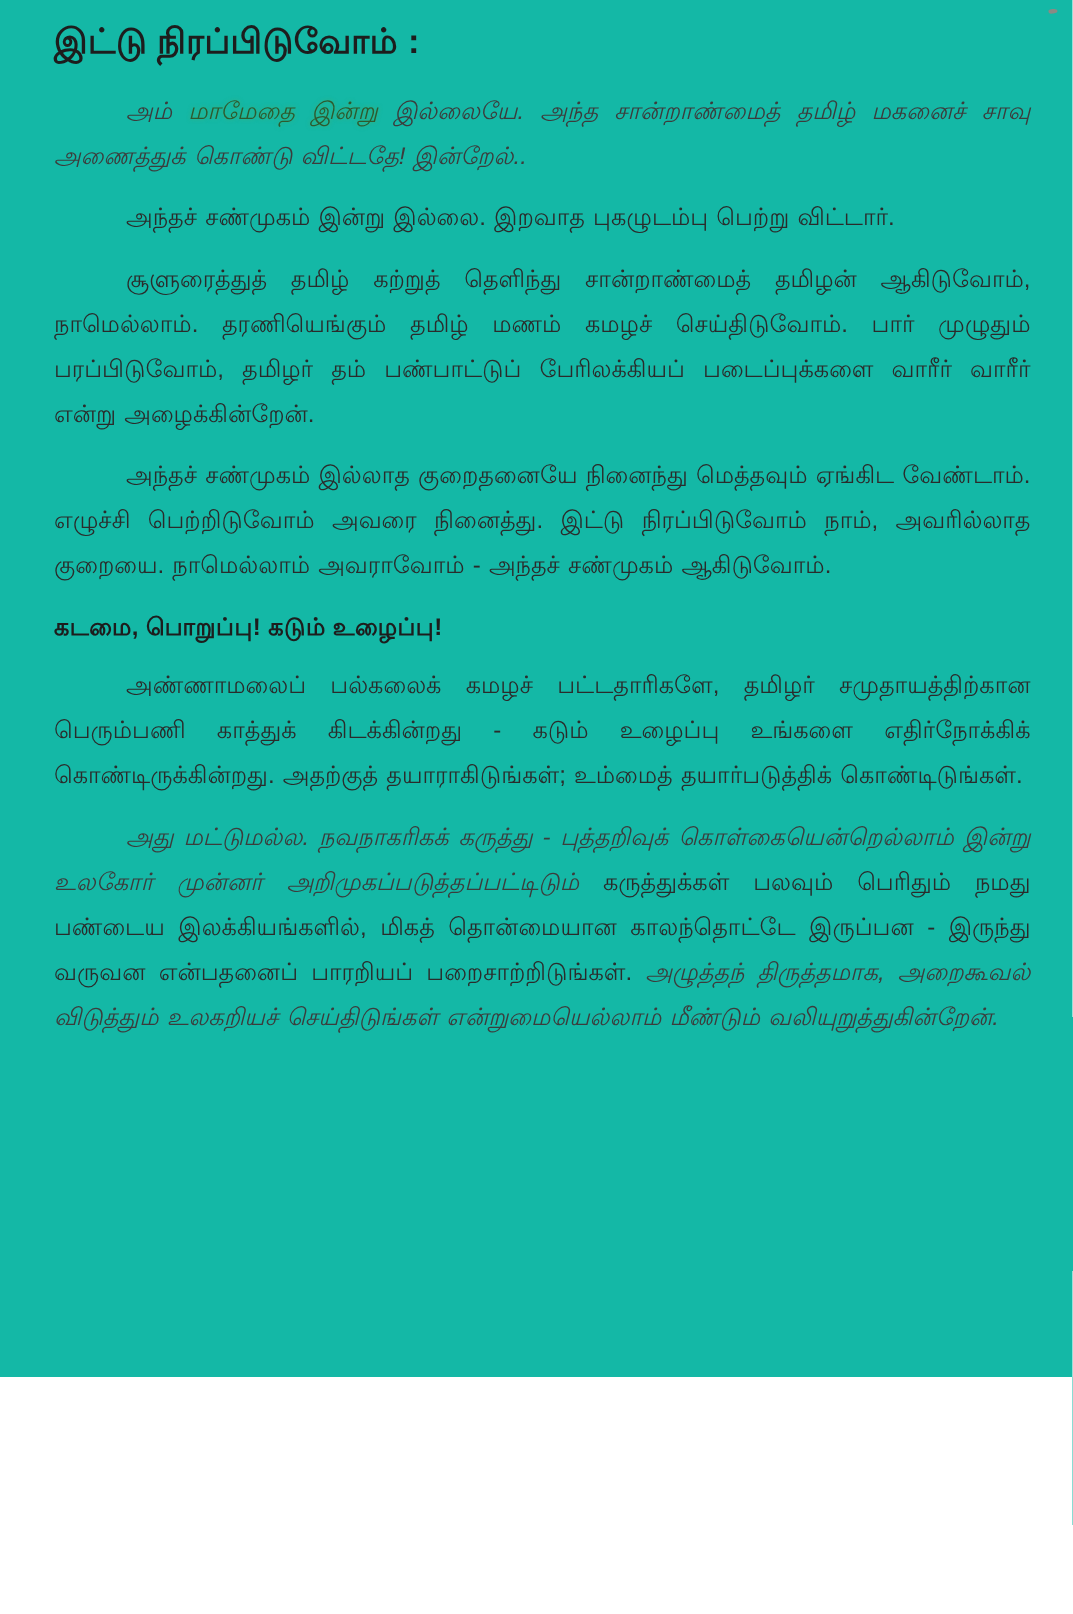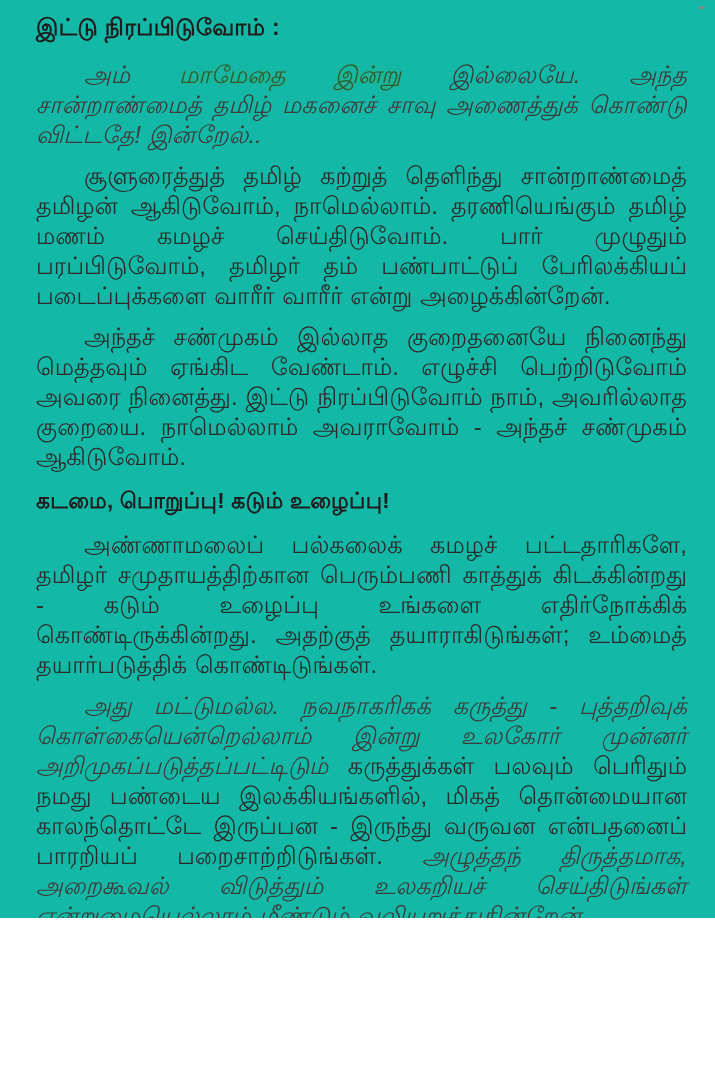--- a/index.html
+++ b/index.html
@@ -19,28 +19,28 @@
     overflow: hidden;
   }
   .heading {
     font-size: 23px;
     font-weight: bold;
     color: #1d1d1d;
     margin: 0 0 16px 0;
     letter-spacing: 0.3px;
   }
   .subheading {
-    font-size: 22px;
+    font-size: 16px;
     font-weight: bold;
     color: #1d1d1d;
     margin: 16px 0 14px 0;
     letter-spacing: 0.3px;
   }
   .para {
-    font-size: 24px;
+    font-size: 16px;
     line-height: 30px;
     margin: 0 0 11px 0;
     text-align: justify;
     text-indent: 48px;
     word-spacing: 1px;
   }
   .italic { font-style: italic; color: #3c3c3c; }
   .it { font-style: italic; color: #3c3c3c; }
   .green-tint {
     color: #2e5a2e;
@@ -57,20 +57,21 @@
 </head>
 <body>
 
 <div class="page">
 
   <h1 class="heading">இட்டு நிரப்பிடுவோம் :</h1>
 
   <p class="para italic"><span>அம் </span><span class="green-tint">மாமேதை இன்று</span><span> இல்லையே. அந்த சான்றாண்மைத் தமிழ் மகனைச் சாவு அணைத்துக் கொண்டு விட்டதே! இன்றேல்..</span></p>
 
 
+  <p class="para">அந்தச் சண்முகம் இன்று இல்லை. இறவாத புகழுடம்பு பெற்று விட்டார்.</p>
 
   <p class="para">சூளுரைத்துத் தமிழ் கற்றுத் தெளிந்து சான்றாண்மைத் தமிழன் ஆகிடுவோம், நாமெல்லாம். தரணியெங்கும் தமிழ் மணம் கமழச் செய்திடுவோம். பார் முழுதும் பரப்பிடுவோம், தமிழர் தம் பண்பாட்டுப் பேரிலக்கியப் படைப்புக்களை வாரீர் வாரீர் என்று அழைக்கின்றேன்.</p>
 
   <p class="para">அந்தச் சண்முகம் இல்லாத குறைதனையே நினைந்து மெத்தவும் ஏங்கிட வேண்டாம். எழுச்சி பெற்றிடுவோம் அவரை நினைத்து. இட்டு நிரப்பிடுவோம் நாம், அவரில்லாத குறையை. நாமெல்லாம் அவராவோம் - அந்தச் சண்முகம் ஆகிடுவோம்.</p>
 
   <h2 class="subheading">கடமை, பொறுப்பு! கடும் உழைப்பு!</h2>
 
   <p class="para">அண்ணாமலைப் பல்கலைக் கமழச் பட்டதாரிகளே, தமிழர் சமுதாயத்திற்கான பெரும்பணி காத்துக் கிடக்கின்றது - கடும் உழைப்பு உங்களை எதிர்நோக்கிக் கொண்டிருக்கின்றது. அதற்குத் தயாராகிடுங்கள்; உம்மைத் தயார்படுத்திக் கொண்டிடுங்கள்.</p>
 
 

